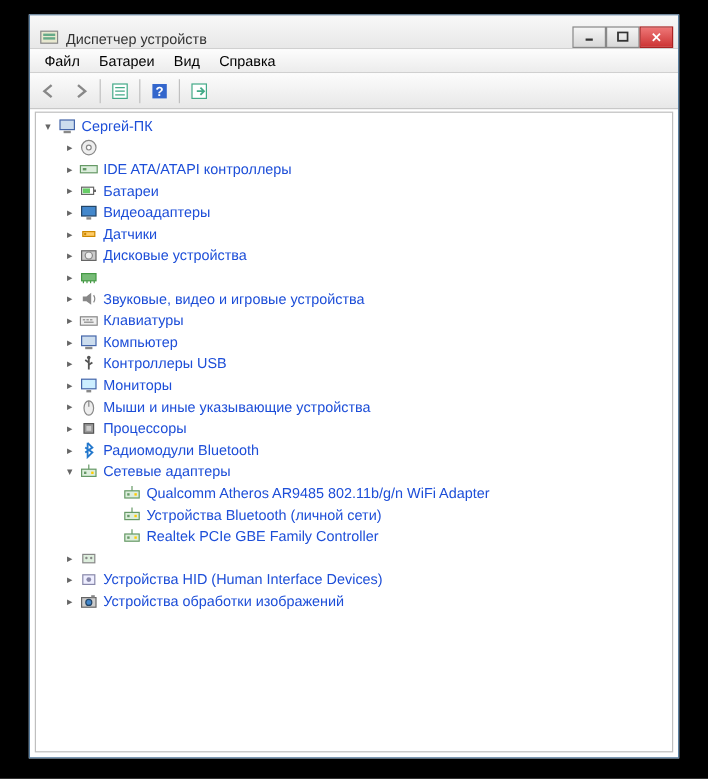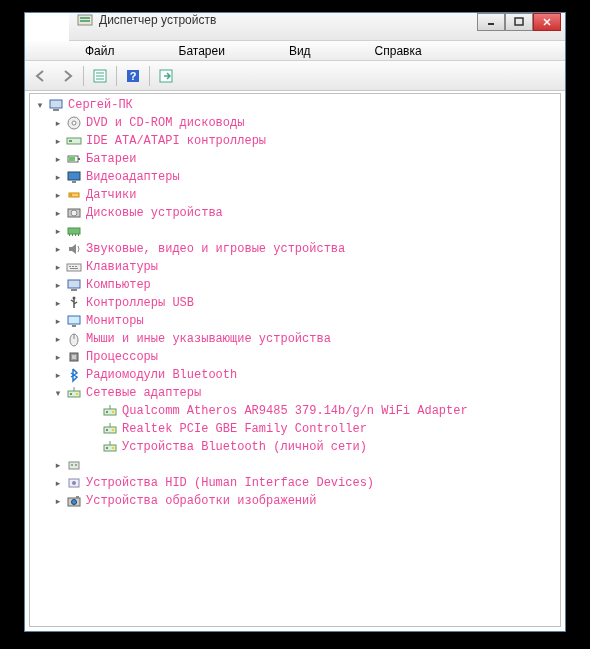--- a/index.html
+++ b/index.html
@@ -1,34 +1,34 @@
 <!DOCTYPE html>
 <html><head>
 <meta charset="utf-8">
 <style>
 * { box-sizing: border-box; margin: 0; padding: 0; }
 body { font-family: "Segoe UI", Tahoma, sans-serif; font-size: 12px; background: #000; width: 590px; height: 649px; position: relative; }
 .outer { position: absolute; left: 24px; top: 12px; width: 542px; height: 620px; background: #fff; border: 1px solid #5a7fa0; box-shadow: 0 0 8px rgba(0,0,0,0.3); }
-.titlebar { height: 28px; background: linear-gradient(to bottom, #f8f8f8, #e8e8e8); border-bottom: 1px solid #d0d0d0; display: flex; align-items: flex-start; padding: 0 4px; margin-left: 44px; }
+.titlebar { height: 28px; background: linear-gradient(to bottom, #f8f8f8, #e8e8e8); border-bottom: 1px solid #d0d0d0; display: flex; align-items: flex-end; padding: 0 4px; }
 .titlebar-icon { width: 16px; height: 16px; margin: 0 4px; }
 .titlebar-text { flex: 1; font-size: 12px; color: #333; padding-left: 2px; }
 .winbtns { display: flex; gap: 0; }
 .winbtn { width: 28px; height: 18px; border: 1px solid #888; background: linear-gradient(to bottom, #f5f5f5, #d8d8d8); display: flex; align-items: center; justify-content: center; font-size: 10px; cursor: pointer; }
 .winbtn.close { background: linear-gradient(to bottom, #e77, #c33); color: #fff; border-color: #a22; }
 .menubar { height: 20px; background: linear-gradient(to bottom, #fdfdfd, #ececec); border-bottom: 1px solid #d0d0d0; display: flex; align-items: center; padding: 0 4px; }
-.menuitem { padding: 2px 8px; cursor: pointer; font-size: 12px; margin-left: 48px; }
+.menuitem { padding: 2px 8px; cursor: pointer; font-size: 12px; }
 .toolbar { height: 30px; background: linear-gradient(to bottom, #fcfcfc, #e8e8e8); border-bottom: 1px solid #c8c8c8; display: flex; align-items: center; padding: 0 4px; gap: 2px; }
 .tbtn { width: 24px; height: 24px; display: flex; align-items: center; justify-content: center; cursor: pointer; border: 1px solid transparent; }
 .tsep { width: 1px; height: 20px; background: #c0c0c0; margin: 0 2px; }
 .content { position: absolute; top: 80px; left: 4px; right: 4px; bottom: 4px; border: 1px solid #bfbfbf; background: #fff; overflow: auto; }
 .tree { padding: 2px; }
 .node { display: flex; align-items: center; height: 18px; white-space: nowrap; cursor: pointer; }
 .expander { width: 12px; height: 12px; display: flex; align-items: center; justify-content: center; font-size: 9px; color: #666; margin-right: 2px; }
 .node-icon { width: 16px; height: 16px; margin-right: 4px; flex-shrink: 0; }
-.node-label { font-size: 12px; color: #ec4899; font-family: Liberation Mono, monospace; }
+.node-label { font-size: 12px; color: #1d4ed8; }
 .indent0 { padding-left: 2px; }
 .indent1 { padding-left: 20px; }
 .indent2 { padding-left: 56px; }
 svg { display: block; }
 </style>
 </head>
 <body>
 
 <div class="outer">
 
@@ -117,21 +117,20 @@
           <span class="node-label">Сергей-ПК</span>
         </div>
         <div class="node indent1">
           <span class="expander">▸</span>
           <span class="node-icon">
             <svg viewBox="0 0 16 16">
               <circle cx="8" cy="8" r="6" fill="#eee" stroke="#888"></circle>
               <circle cx="8" cy="8" r="2" fill="#fff" stroke="#888"></circle>
             </svg>
           </span>
-          <span class="node-label">DVD и CD-ROM дисководы</span>
         </div>
         <div class="node indent1">
           <span class="expander">▸</span>
           <span class="node-icon">
             <svg viewBox="0 0 16 16">
               <rect x="1" y="5" width="14" height="6" fill="#ded" stroke="#696"></rect>
               <rect x="3" y="7" width="3" height="2" fill="#696"></rect>
             </svg>
           </span>
           <span class="node-label">IDE ATA/ATAPI контроллеры</span>
@@ -287,45 +286,45 @@
         <div class="node indent2">
           <span class="expander"></span>
           <span class="node-icon">
             <svg viewBox="0 0 16 16">
               <rect x="2" y="6" width="12" height="6" fill="#ded" stroke="#696"></rect>
               <rect x="4" y="8" width="2" height="2" fill="#696"></rect>
               <rect x="10" y="8" width="2" height="2" fill="#fc0"></rect>
               <line x1="8" y1="2" x2="8" y2="6" stroke="#696"></line>
             </svg>
           </span>
-          <span class="node-label">Qualcomm Atheros AR9485 379.14b/g/n WiFi Adapter</span>
+          <span class="node-label">Qualcomm Atheros AR9485 802.11b/g/n WiFi Adapter</span>
         </div>
         <div class="node indent2">
           <span class="expander"></span>
           <span class="node-icon">
             <svg viewBox="0 0 16 16">
               <rect x="2" y="6" width="12" height="6" fill="#ded" stroke="#696"></rect>
               <rect x="4" y="8" width="2" height="2" fill="#696"></rect>
               <rect x="10" y="8" width="2" height="2" fill="#fc0"></rect>
               <line x1="8" y1="2" x2="8" y2="6" stroke="#696"></line>
             </svg>
           </span>
-          <span class="node-label">Realtek PCIe GBE Family Controller</span>
+          <span class="node-label">Устройства Bluetooth (личной сети)</span>
         </div>
         <div class="node indent2">
           <span class="expander"></span>
           <span class="node-icon">
             <svg viewBox="0 0 16 16">
               <rect x="2" y="6" width="12" height="6" fill="#ded" stroke="#696"></rect>
               <rect x="4" y="8" width="2" height="2" fill="#696"></rect>
               <rect x="10" y="8" width="2" height="2" fill="#fc0"></rect>
               <line x1="8" y1="2" x2="8" y2="6" stroke="#696"></line>
             </svg>
           </span>
-          <span class="node-label">Устройства Bluetooth (личной сети)</span>
+          <span class="node-label">Realtek PCIe GBE Family Controller</span>
         </div>
         <div class="node indent1">
           <span class="expander">▸</span>
           <span class="node-icon">
             <svg viewBox="0 0 16 16">
               <rect x="3" y="5" width="10" height="7" fill="#ded" stroke="#888"></rect>
               <circle cx="6" cy="8" r="1" fill="#888"></circle>
               <circle cx="10" cy="8" r="1" fill="#888"></circle>
             </svg>
           </span>

